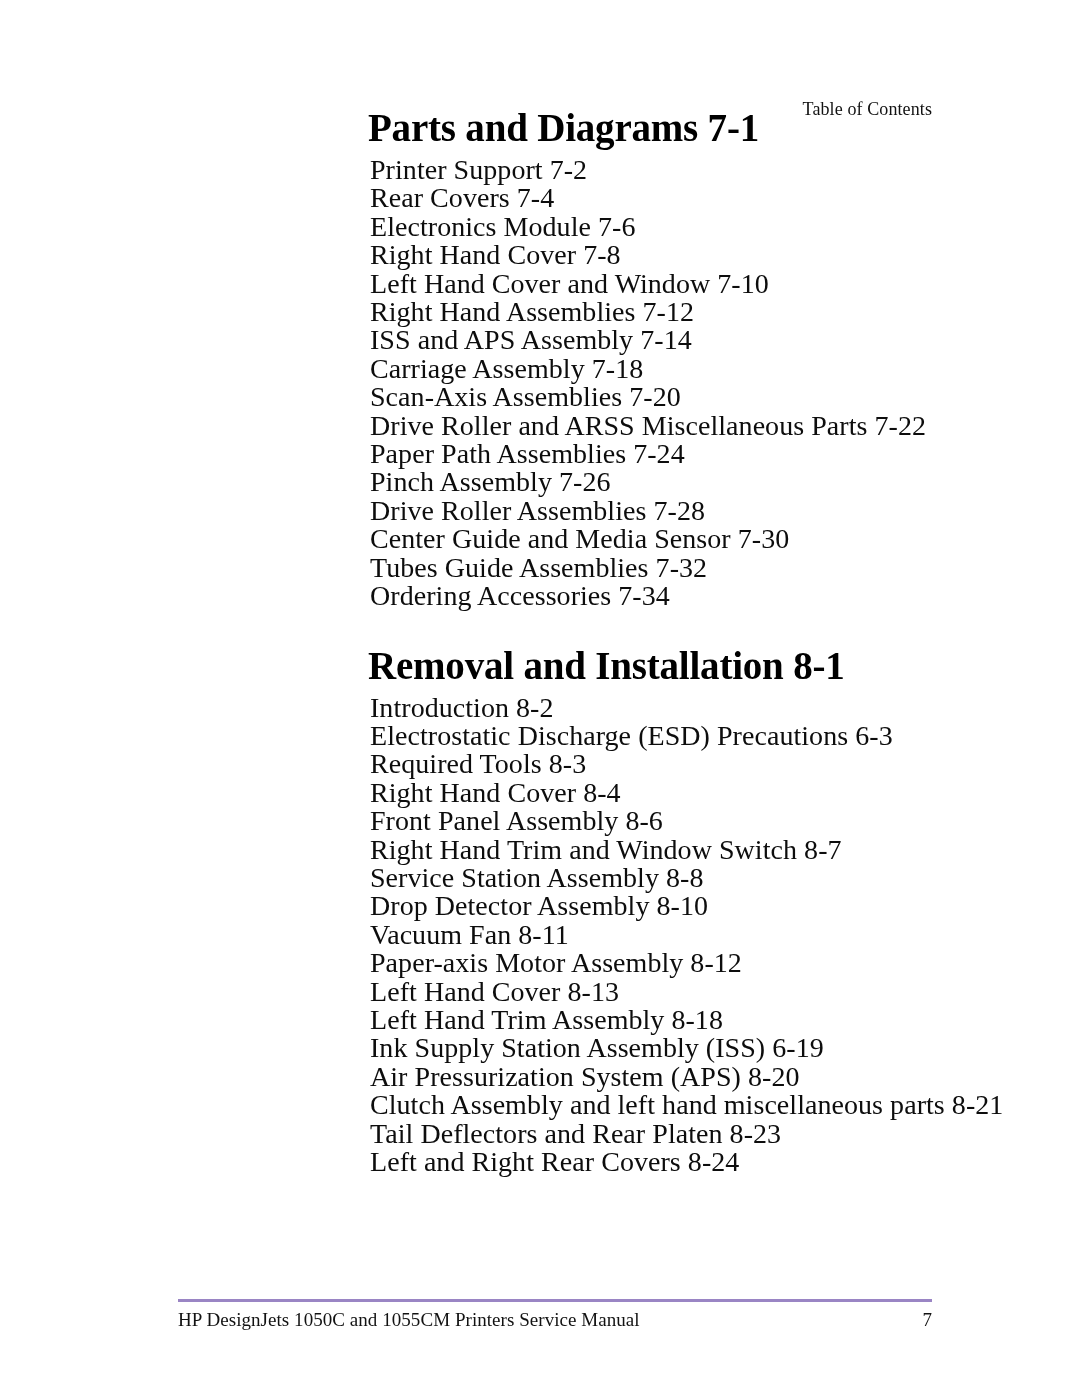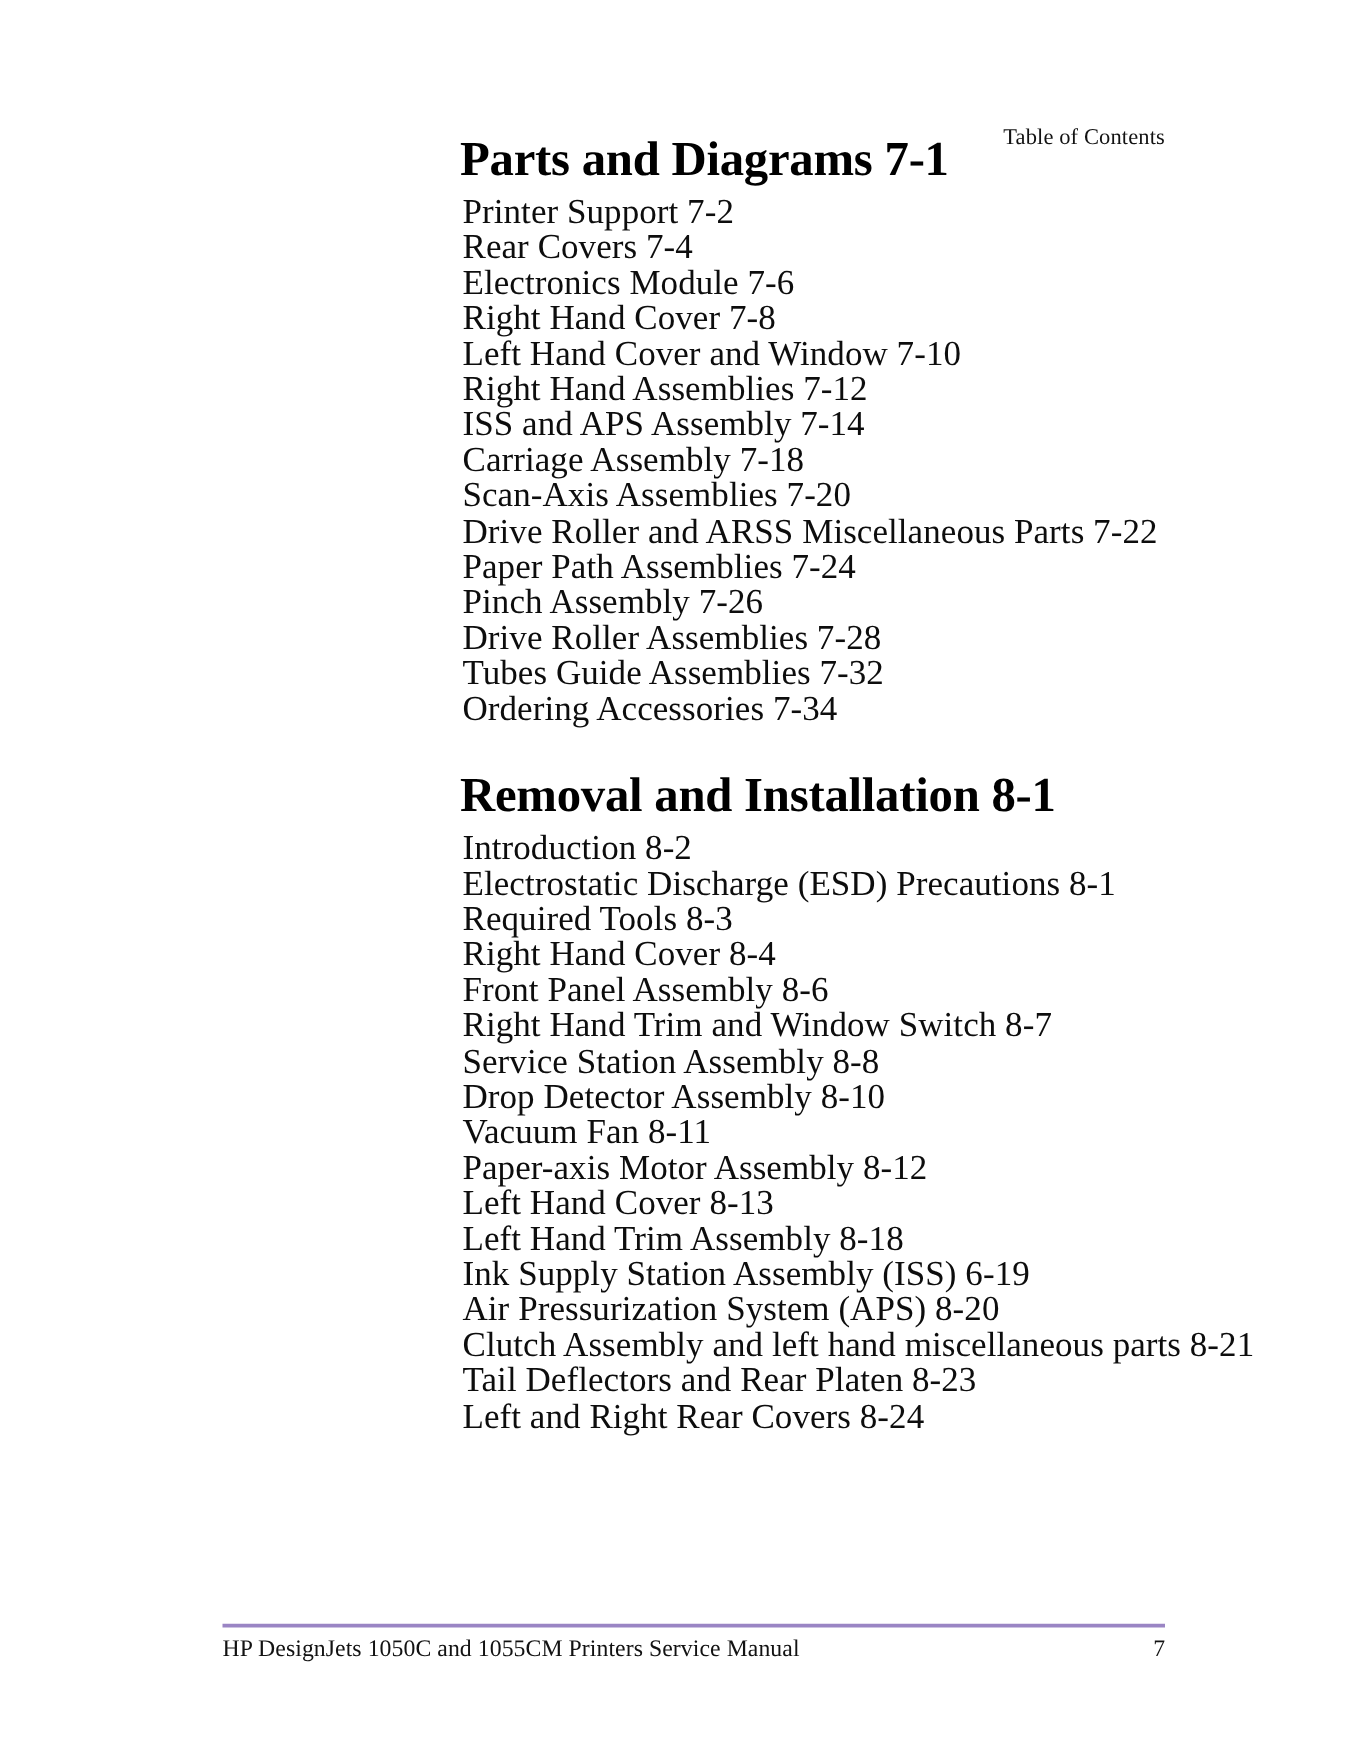--- a/index.html
+++ b/index.html
@@ -123,29 +123,30 @@
           <li class="toc-entry">Right Hand Cover 7-8</li>
           <li class="toc-entry">Left Hand Cover and Window 7-10</li>
           <li class="toc-entry">Right Hand Assemblies 7-12</li>
           <li class="toc-entry">ISS and APS Assembly 7-14</li>
           <li class="toc-entry">Carriage Assembly 7-18</li>
           <li class="toc-entry">Scan-Axis Assemblies 7-20</li>
           <li class="toc-entry">Drive Roller and ARSS Miscellaneous Parts 7-22</li>
           <li class="toc-entry">Paper Path Assemblies 7-24</li>
           <li class="toc-entry">Pinch Assembly 7-26</li>
           <li class="toc-entry">Drive Roller Assemblies 7-28</li>
+          <li class="toc-entry">Center Guide and Media Sensor 7-30</li>
           <li class="toc-entry">Tubes Guide Assemblies 7-32</li>
           <li class="toc-entry">Ordering Accessories 7-34</li>
         </ul>
       </div>
       <div class="toc-section">
         <div class="section-heading">Removal and Installation 8-1</div>
         <ul class="toc-list">
           <li class="toc-entry">Introduction 8-2</li>
-          <li class="toc-entry">Electrostatic Discharge (ESD) Precautions 8-1</li>
+          <li class="toc-entry">Electrostatic Discharge (ESD) Precautions 6-3</li>
           <li class="toc-entry">Required Tools 8-3</li>
           <li class="toc-entry">Right Hand Cover 8-4</li>
           <li class="toc-entry">Front Panel Assembly 8-6</li>
           <li class="toc-entry">Right Hand Trim and Window Switch 8-7</li>
           <li class="toc-entry">Service Station Assembly 8-8</li>
           <li class="toc-entry">Drop Detector Assembly 8-10</li>
           <li class="toc-entry">Vacuum Fan 8-11</li>
           <li class="toc-entry">Paper-axis Motor Assembly 8-12</li>
           <li class="toc-entry">Left Hand Cover 8-13</li>
           <li class="toc-entry">Left Hand Trim Assembly 8-18</li>

